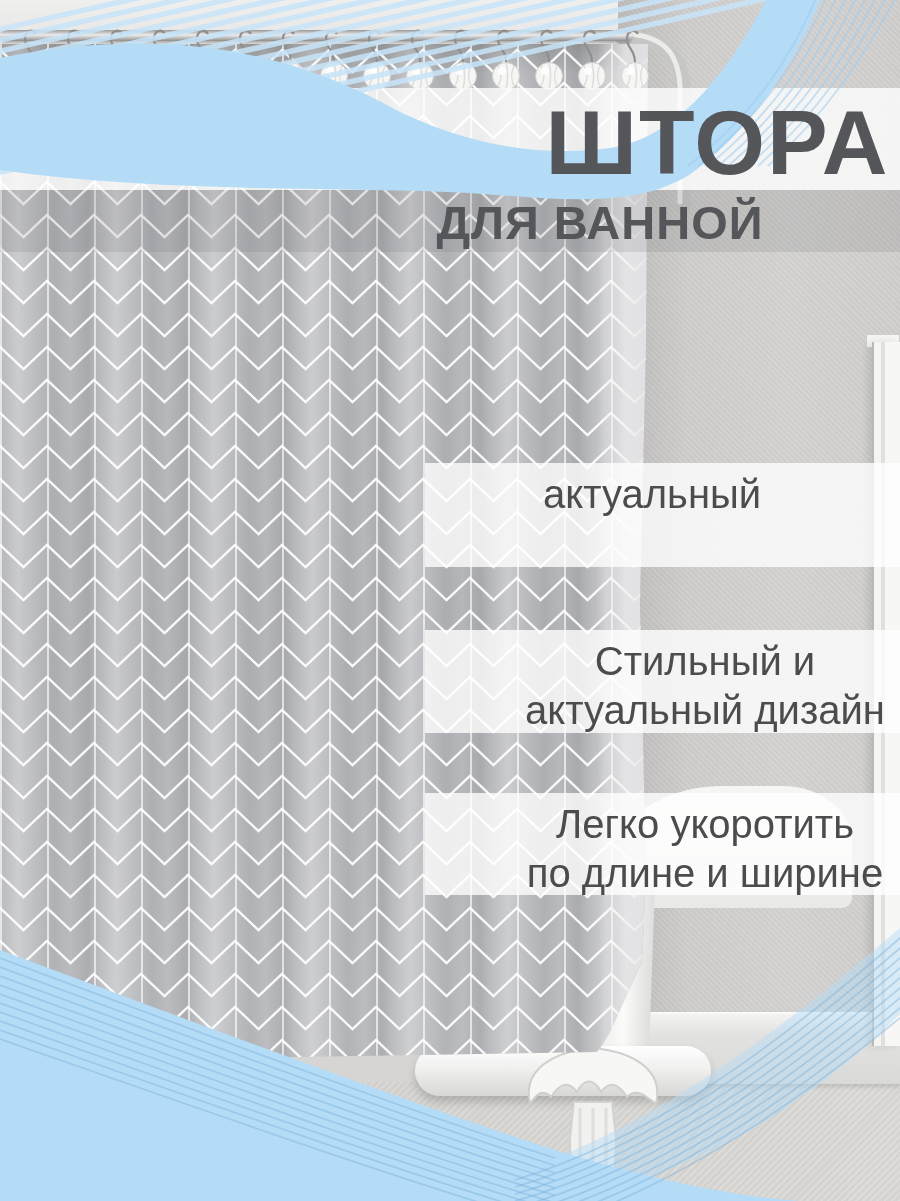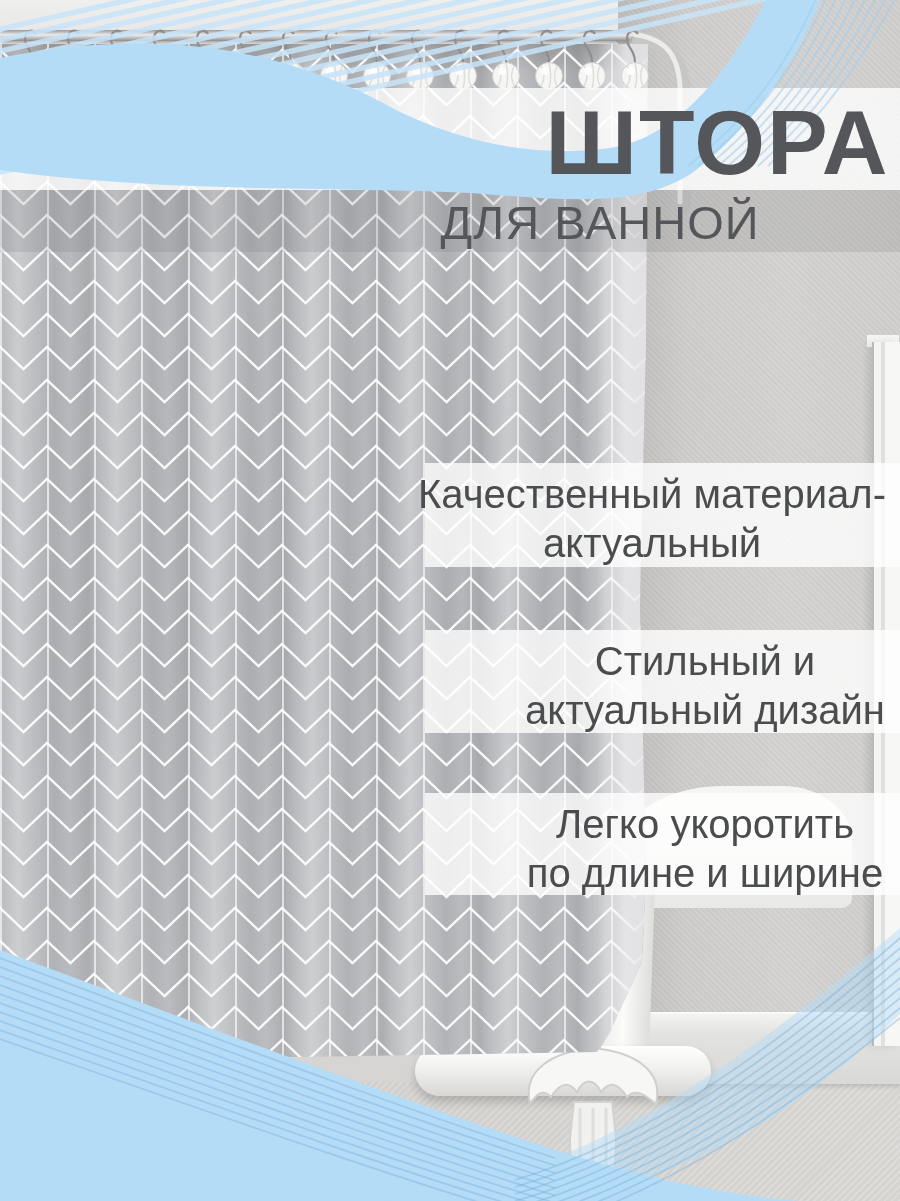--- a/index.html
+++ b/index.html
@@ -71,21 +71,21 @@
   #deco-bottom .halfband{fill:var(--accent_blue,#b4dcf7);fill-opacity:.48;}
   #deco-top .hatch line{stroke:var(--accent_blue_line,#c8e5f9);stroke-width:5.5;opacity:.85;}
   #deco-top .fan path{stroke:rgba(158,204,240,.55);stroke-width:2;fill:none;}
   #deco-bottom .cont path{stroke:rgba(120,175,218,.42);stroke-width:1.7;fill:none;}
 
   
   .txt{z-index:70;color:var(--text_dark,#55565a);}
   .title{left:535px;top:97px;width:365px;text-align:center;
     font-size:91px;font-weight:bold;letter-spacing:2px;line-height:92px;white-space:nowrap;}
   .subtitle{left:415px;top:198px;width:370px;text-align:center;
-    font-size:47px;font-weight:normal;letter-spacing:1px;line-height:50px;white-space:nowrap;}
+    font-size:47px;font-weight:bold;letter-spacing:1px;line-height:50px;white-space:nowrap;}
   .feature{width:480px;text-align:center;font-size:40px;line-height:49px;color:var(--text_body,#4b4c4e);}
   .feature-1{left:412px;top:470px;}
   .feature-2{left:465px;top:637px;}
   .feature-3{left:465px;top:800px;}
   .size-label{left:44px;top:1120px;font-size:44px;line-height:50px;}
 </style>
 </head>
 <body>
 
 <div class="stage">
@@ -289,21 +289,20 @@
         <path d="M 900,998 C 775,1102 648,1188 515,1222"></path>
         <path d="M 900,1008 C 775,1111 648,1196 515,1229"></path>
         <path d="M 900,1018 C 775,1120 648,1204 515,1236"></path>
       </g>
   </svg>
 
   <div class="txt title">ШТОРА</div>
   <div class="txt subtitle">ДЛЯ ВАННОЙ</div>
 
   <div class="txt feature feature-1">
-    <span style="position:static;display:block">Качественный материал-</span>
     <span style="position:static;display:block">актуальный</span>
   </div>
   <div class="txt feature feature-2">
     <span style="position:static;display:block">Стильный и</span>
     <span style="position:static;display:block">актуальный дизайн</span>
   </div>
   <div class="txt feature feature-3">
     <span style="position:static;display:block">Легко укоротить</span>
     <span style="position:static;display:block">по длине и ширине</span>
   </div>

